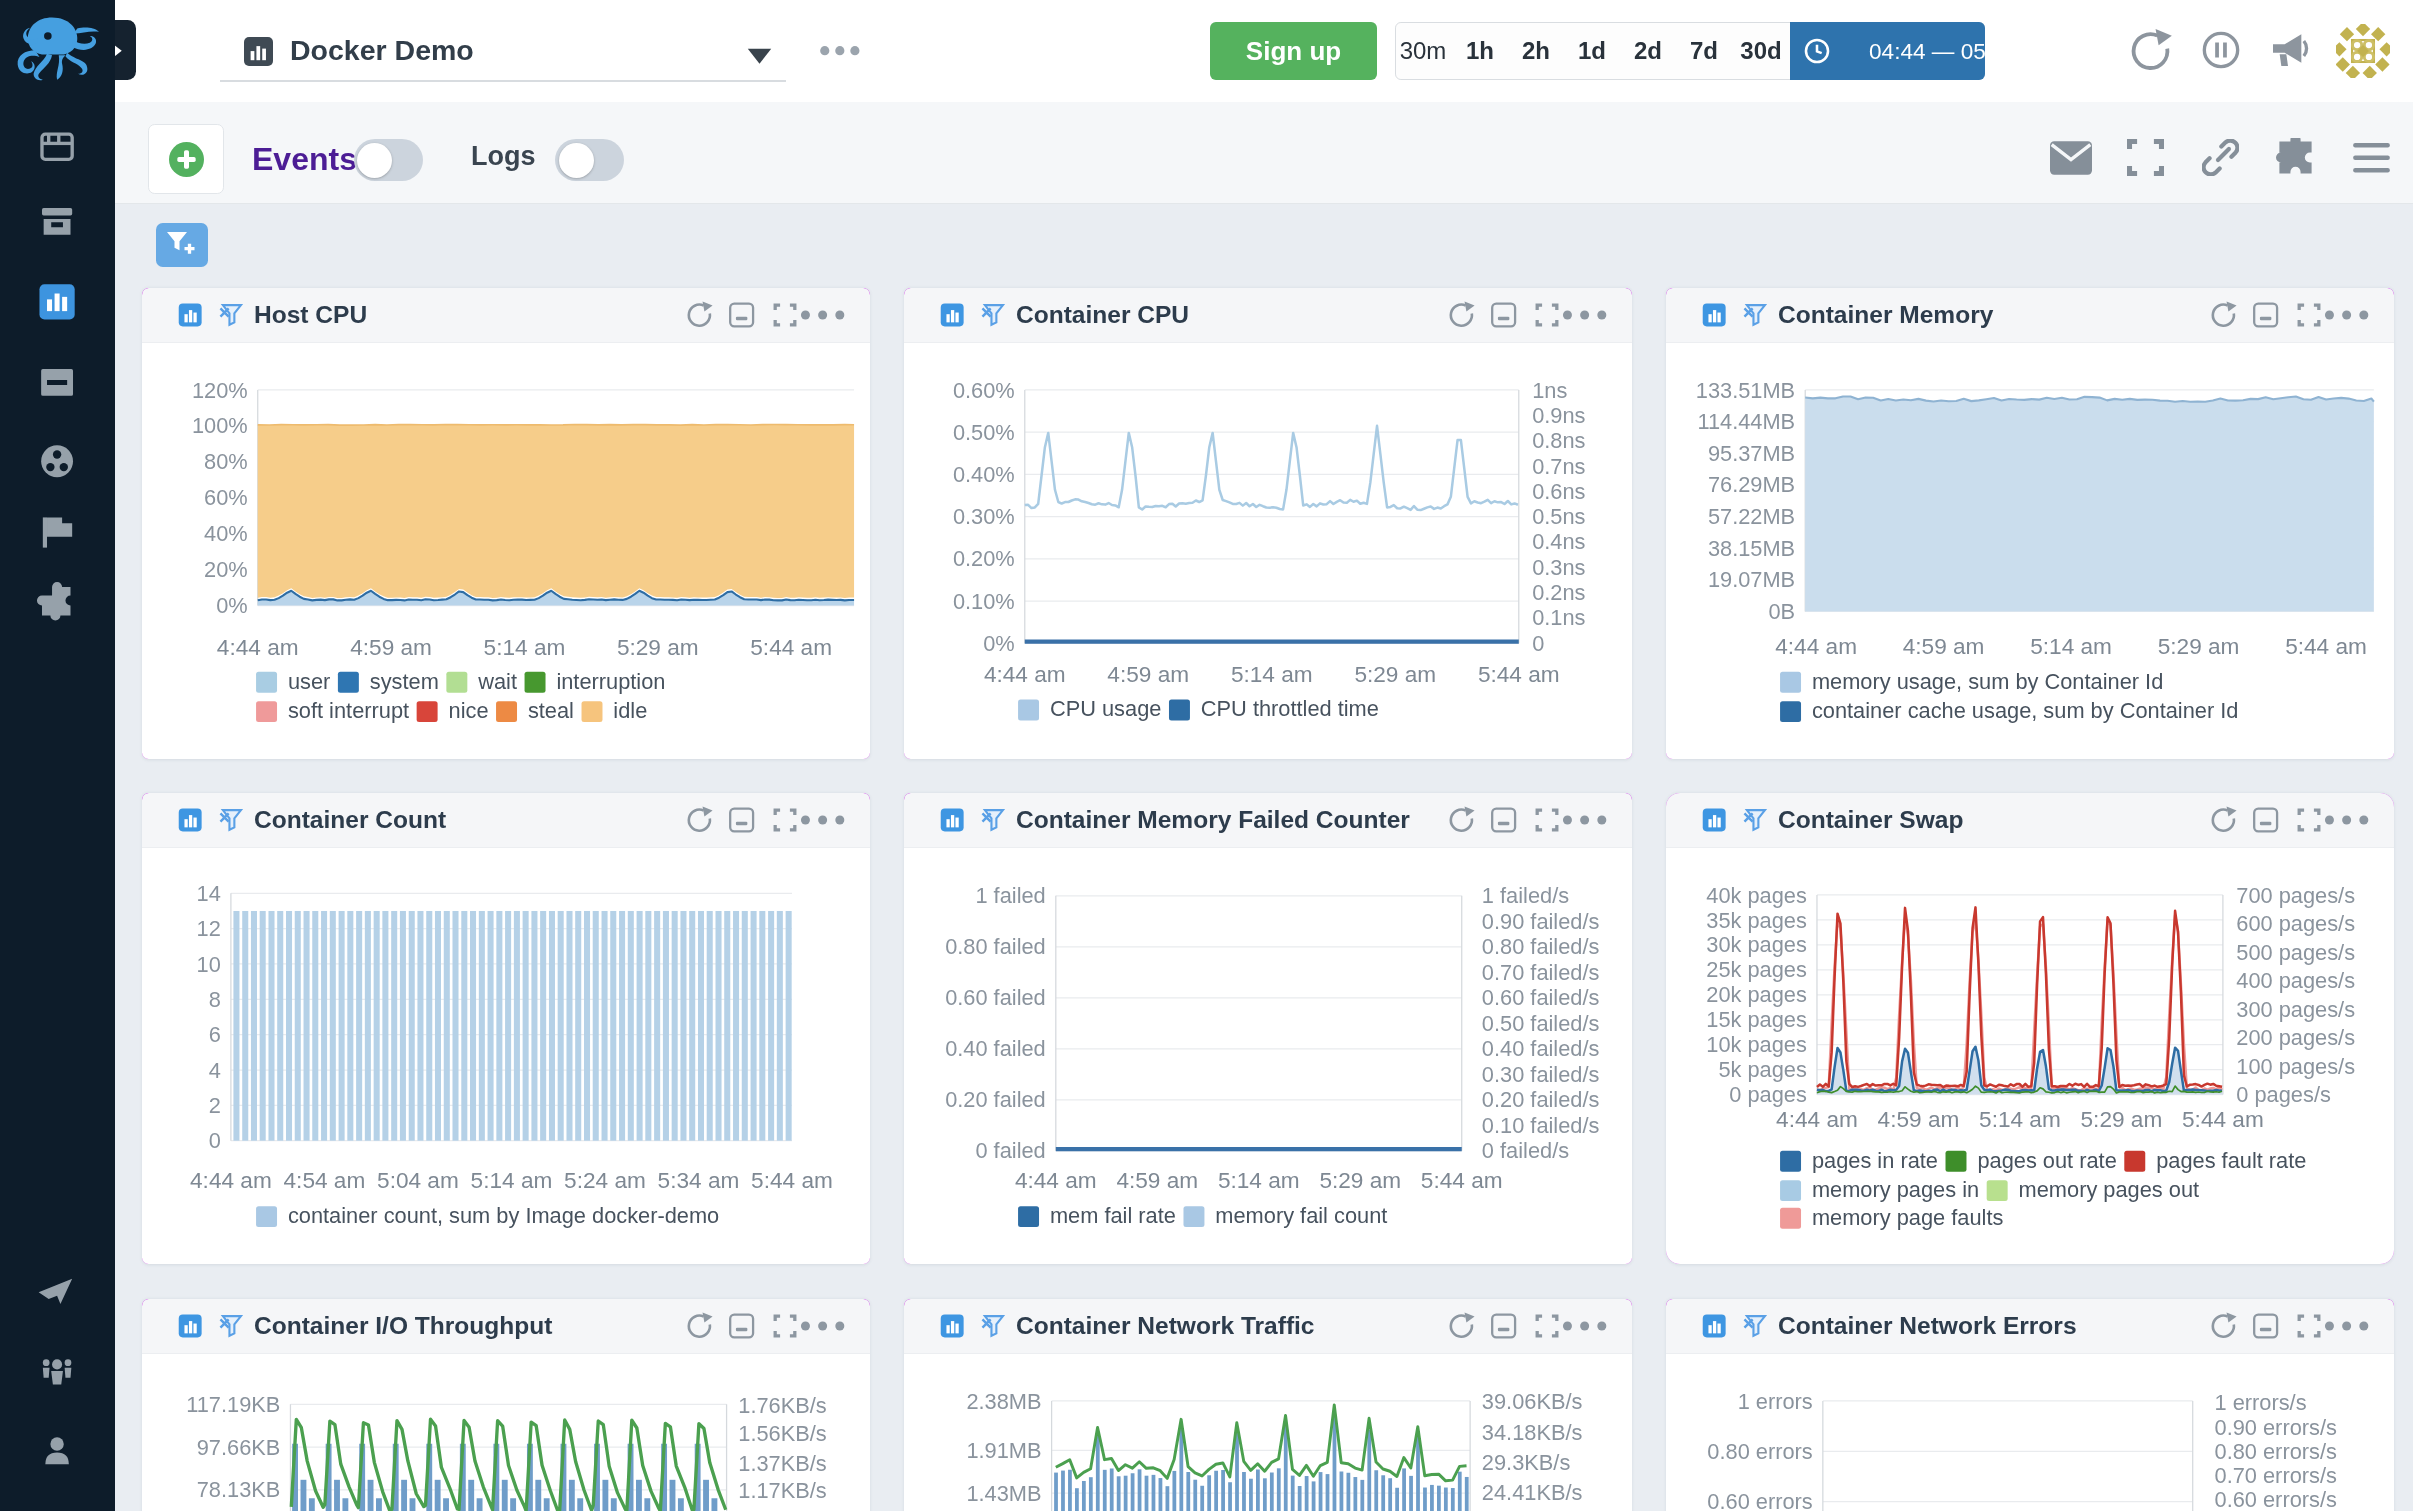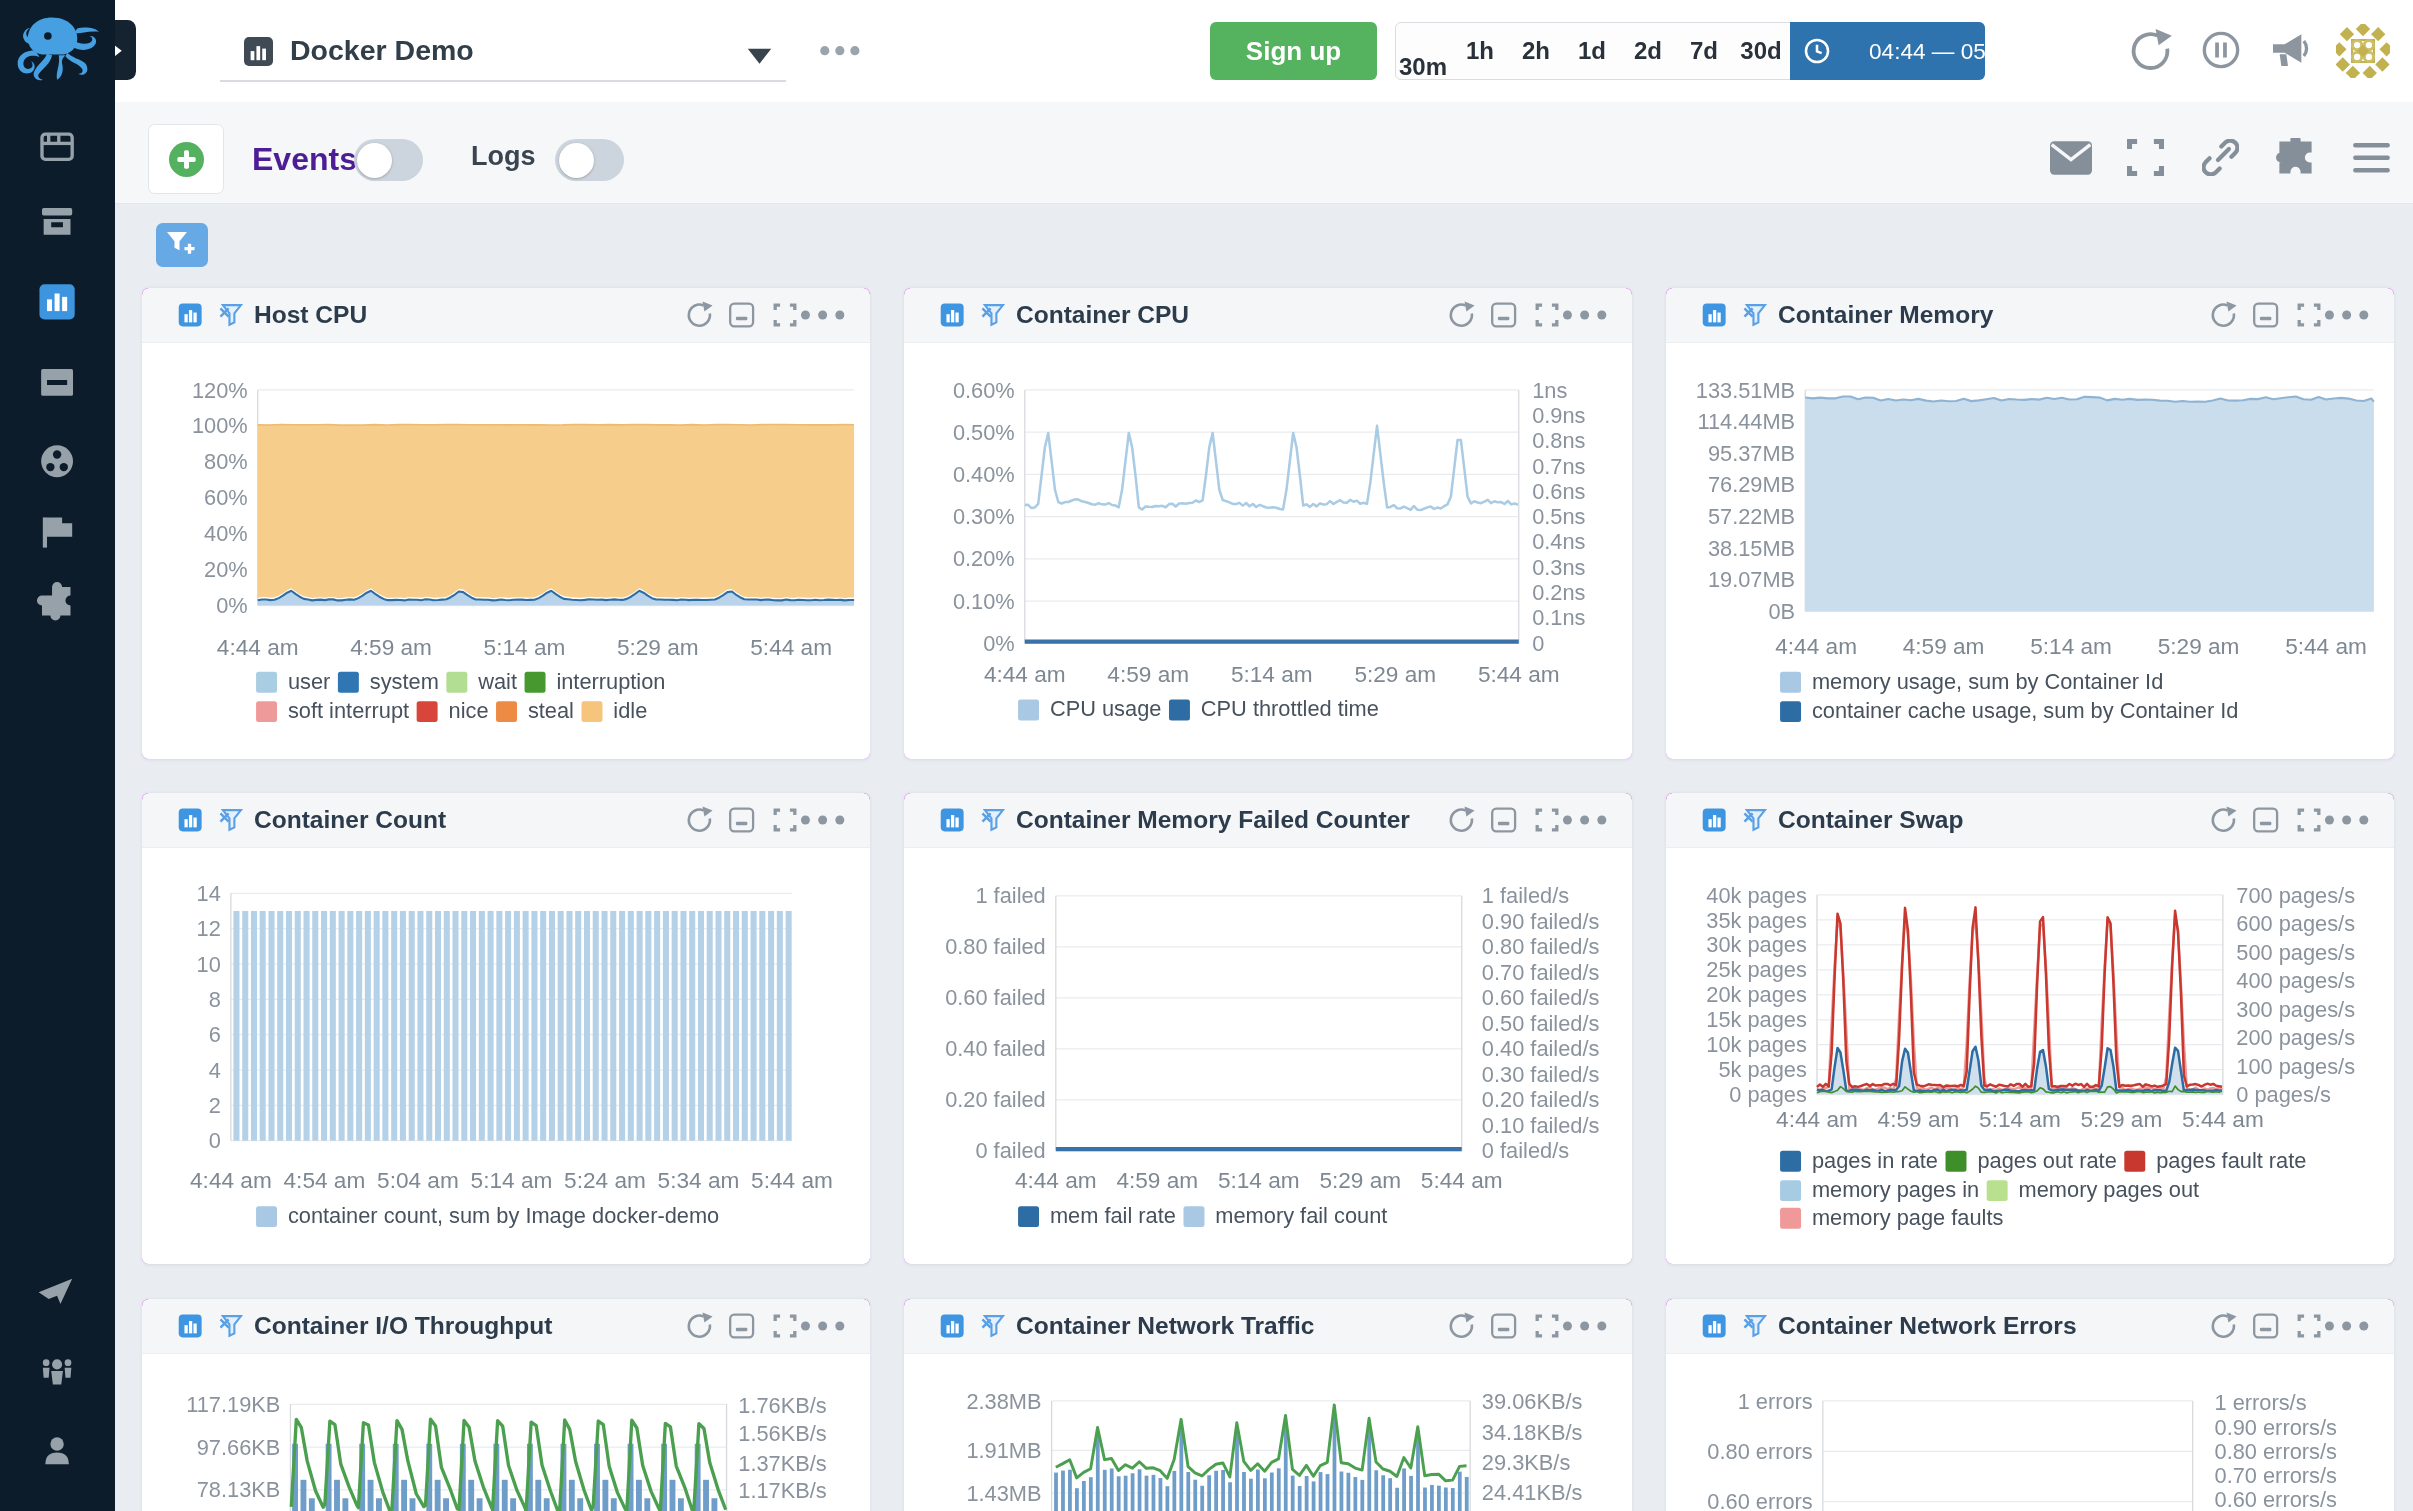--- a/index.html
+++ b/index.html
@@ -92,21 +92,21 @@
     <path d="M 2,2 L 30,2 L 16,20 Z" fill="#39434c"></path>
   </svg>
 <div style="position:absolute;left:220px;top:80px;width:566px;height:1.7px;background:#d8dce0;"></div>
 <svg style="position:absolute;left:818px;top:44px;" width="47" height="13.4" viewBox="0 0 56 16">
     <circle cx="8" cy="8" r="5.5" fill="#9ba4ad"></circle>
     <circle cx="26" cy="8" r="5.5" fill="#9ba4ad"></circle>
     <circle cx="44" cy="8" r="5.5" fill="#9ba4ad"></circle>
   </svg>
 <div style="position:absolute;left:1210px;top:22px;width:167px;height:58px;background:#55b25e;border-radius:5.9px;color:#fff;font-size:26px;font-weight:700;text-align:center;line-height:58px;">Sign up</div>
 <div style="position:absolute;left:1395px;top:22px;width:590px;height:58px;background:#fdfdfd;border:1.7px solid #d9dde1;border-radius:5.9px;box-sizing:border-box;"></div>
-<div style="position:absolute;left:1395px;top:22px;width:56px;height:58px;text-align:center;line-height:58px;font-size:24px;font-weight:700;color:#29323b;margin-top:16px;">30m</div>
+<div style="position:absolute;left:1395px;top:22px;width:56px;height:58px;text-align:center;line-height:58px;font-size:24px;font-weight:400;color:#29323b;">30m</div>
 <div style="position:absolute;left:1452px;top:22px;width:56px;height:58px;text-align:center;line-height:58px;font-size:24px;font-weight:700;color:#29323b;">1h</div>
 <div style="position:absolute;left:1508px;top:22px;width:56px;height:58px;text-align:center;line-height:58px;font-size:24px;font-weight:700;color:#29323b;">2h</div>
 <div style="position:absolute;left:1564px;top:22px;width:56px;height:58px;text-align:center;line-height:58px;font-size:24px;font-weight:700;color:#29323b;">1d</div>
 <div style="position:absolute;left:1620px;top:22px;width:56px;height:58px;text-align:center;line-height:58px;font-size:24px;font-weight:700;color:#29323b;">2d</div>
 <div style="position:absolute;left:1676px;top:22px;width:56px;height:58px;text-align:center;line-height:58px;font-size:24px;font-weight:700;color:#29323b;">7d</div>
 <div style="position:absolute;left:1733px;top:22px;width:56px;height:58px;text-align:center;line-height:58px;font-size:24px;font-weight:700;color:#29323b;">30d</div>
 <div style="position:absolute;left:1790px;top:22px;width:195px;height:58px;background:#2e73ad;border-radius:0 5.9px 5.9px 0;"></div>
 <svg style="position:absolute;left:1803px;top:37px;" width="28" height="28" viewBox="0 0 33 33">
     <circle cx="16.5" cy="16.5" r="13" fill="none" stroke="#fff" stroke-width="3"></circle>
     <path d="M 16.5,9 L 16.5,17 L 22,19" stroke="#fff" stroke-width="3" fill="none"></path>
@@ -571,21 +571,21 @@
       <text x="302.0" y="405.0" text-anchor="middle" font-size="27" fill="#7e8893" font-weight="400" font-family="&quot;Liberation Sans&quot;, sans-serif">4:59 am</text>
       <text x="423.0" y="405.0" text-anchor="middle" font-size="27" fill="#7e8893" font-weight="400" font-family="&quot;Liberation Sans&quot;, sans-serif">5:14 am</text>
       <text x="544.0" y="405.0" text-anchor="middle" font-size="27" fill="#7e8893" font-weight="400" font-family="&quot;Liberation Sans&quot;, sans-serif">5:29 am</text>
       <text x="665.0" y="405.0" text-anchor="middle" font-size="27" fill="#7e8893" font-weight="400" font-family="&quot;Liberation Sans&quot;, sans-serif">5:44 am</text>
       <rect x="136" y="427" width="25" height="25" rx="3" fill="#2e6da4"></rect>
       <text x="174.0" y="447.0" text-anchor="start" font-size="26" fill="#47525e" font-weight="400" font-family="&quot;Liberation Sans&quot;, sans-serif">mem fail rate</text>
       <rect x="333.21875" y="427" width="25" height="25" rx="3" fill="#a9c8e4"></rect>
       <text x="371.2" y="447.0" text-anchor="start" font-size="26" fill="#47525e" font-weight="400" font-family="&quot;Liberation Sans&quot;, sans-serif">memory fail count</text>
     </svg>
   </div>
-<div class="card" style="left:1666px;top:793px;">
+<div class="card" style="left:1666px;top:793px;border-radius:14px;">
     <svg class="chead" width="728" height="55" viewBox="0 0 868 66">
       <rect x="34" y="19" width="28" height="28" rx="5" fill="#3e96e2"></rect>
       <rect x="41" y="32" width="4" height="10" fill="#fff"></rect>
       <rect x="46.5" y="27" width="4" height="15" fill="#fff"></rect>
       <rect x="52" y="30" width="4" height="12" fill="#fff"></rect>
       <g transform="translate(84,19)" stroke="#5aa0e6" fill="none" stroke-width="2.6">
         <path d="M 4,2 L 26,2 L 18,12 L 18,23 L 12,26 L 12,12 Z" fill="#e6f0fb"></path>
         <path d="M 1,6 L 11,16 M 11,6 L 1,16" stroke-width="3"></path>
       </g>
       <text x="126.0" y="43.0" text-anchor="start" font-size="30" fill="#2d3c4c" font-weight="700" font-family="&quot;Liberation Sans&quot;, sans-serif">Container Swap</text>

